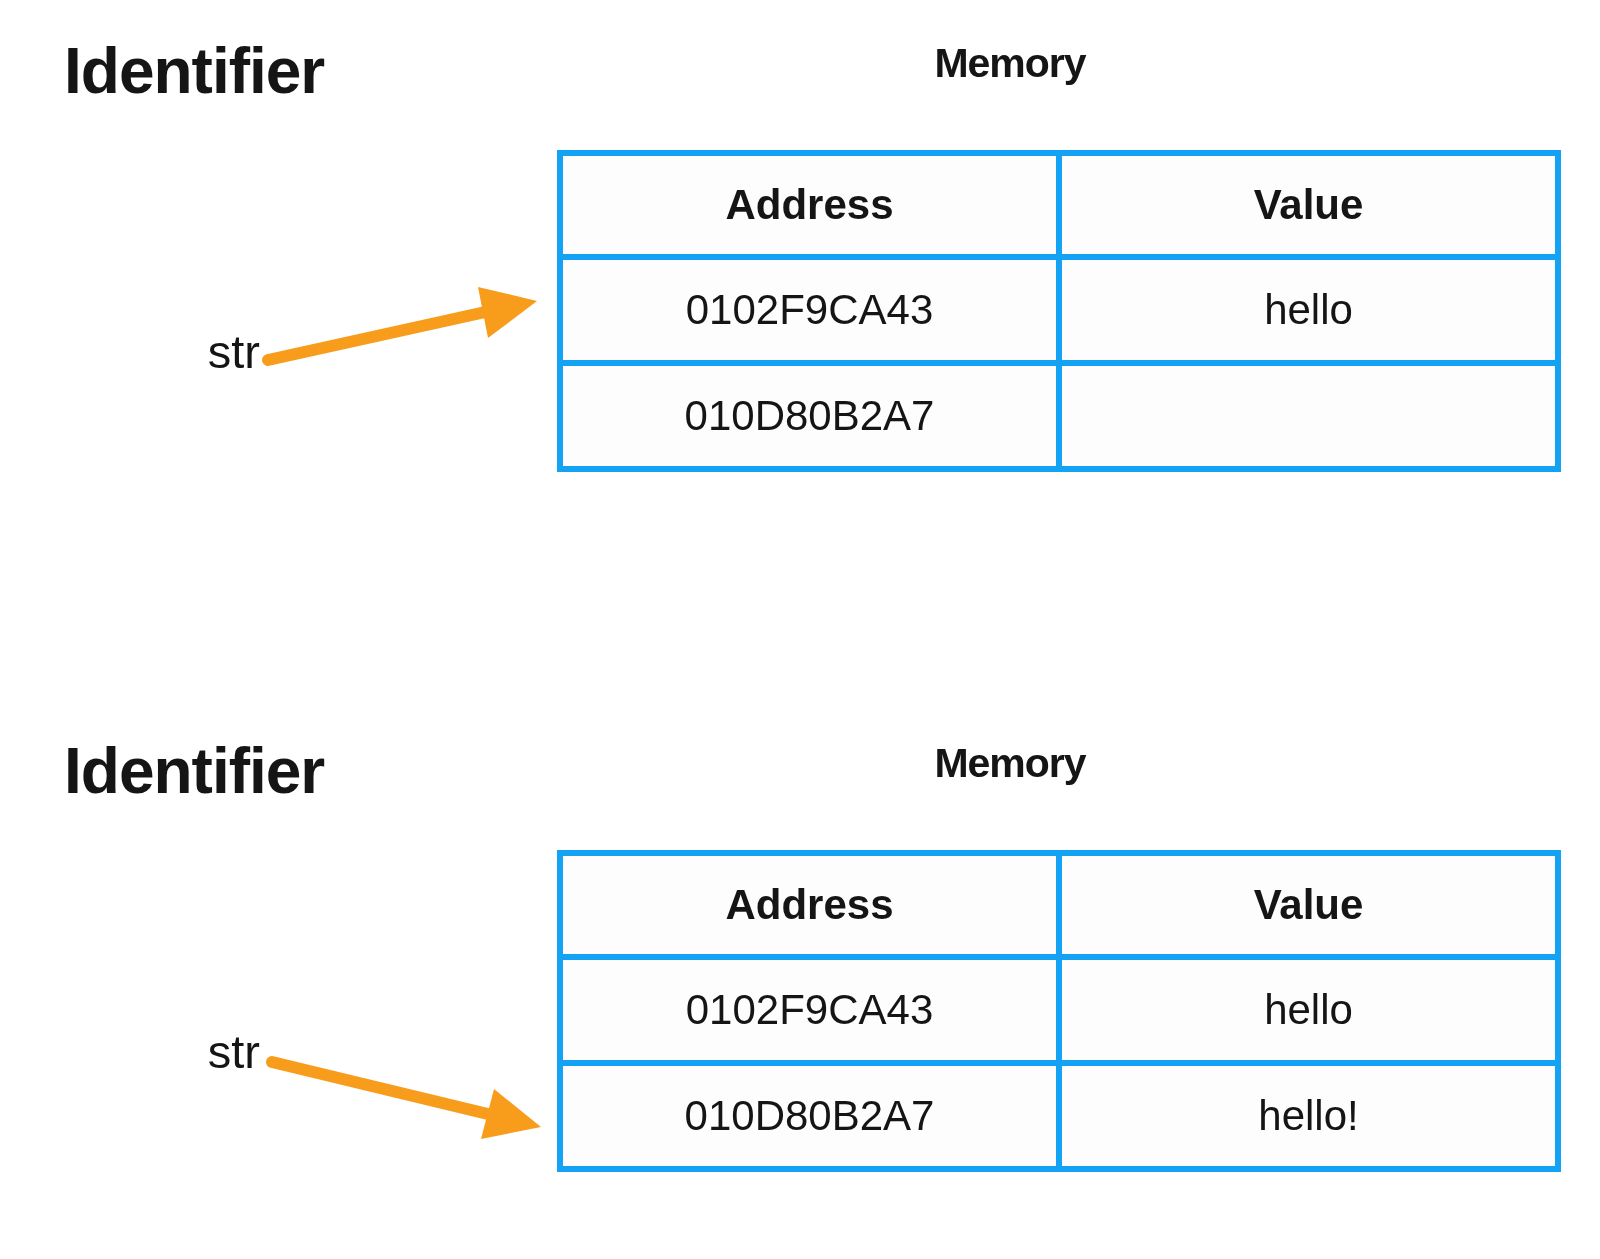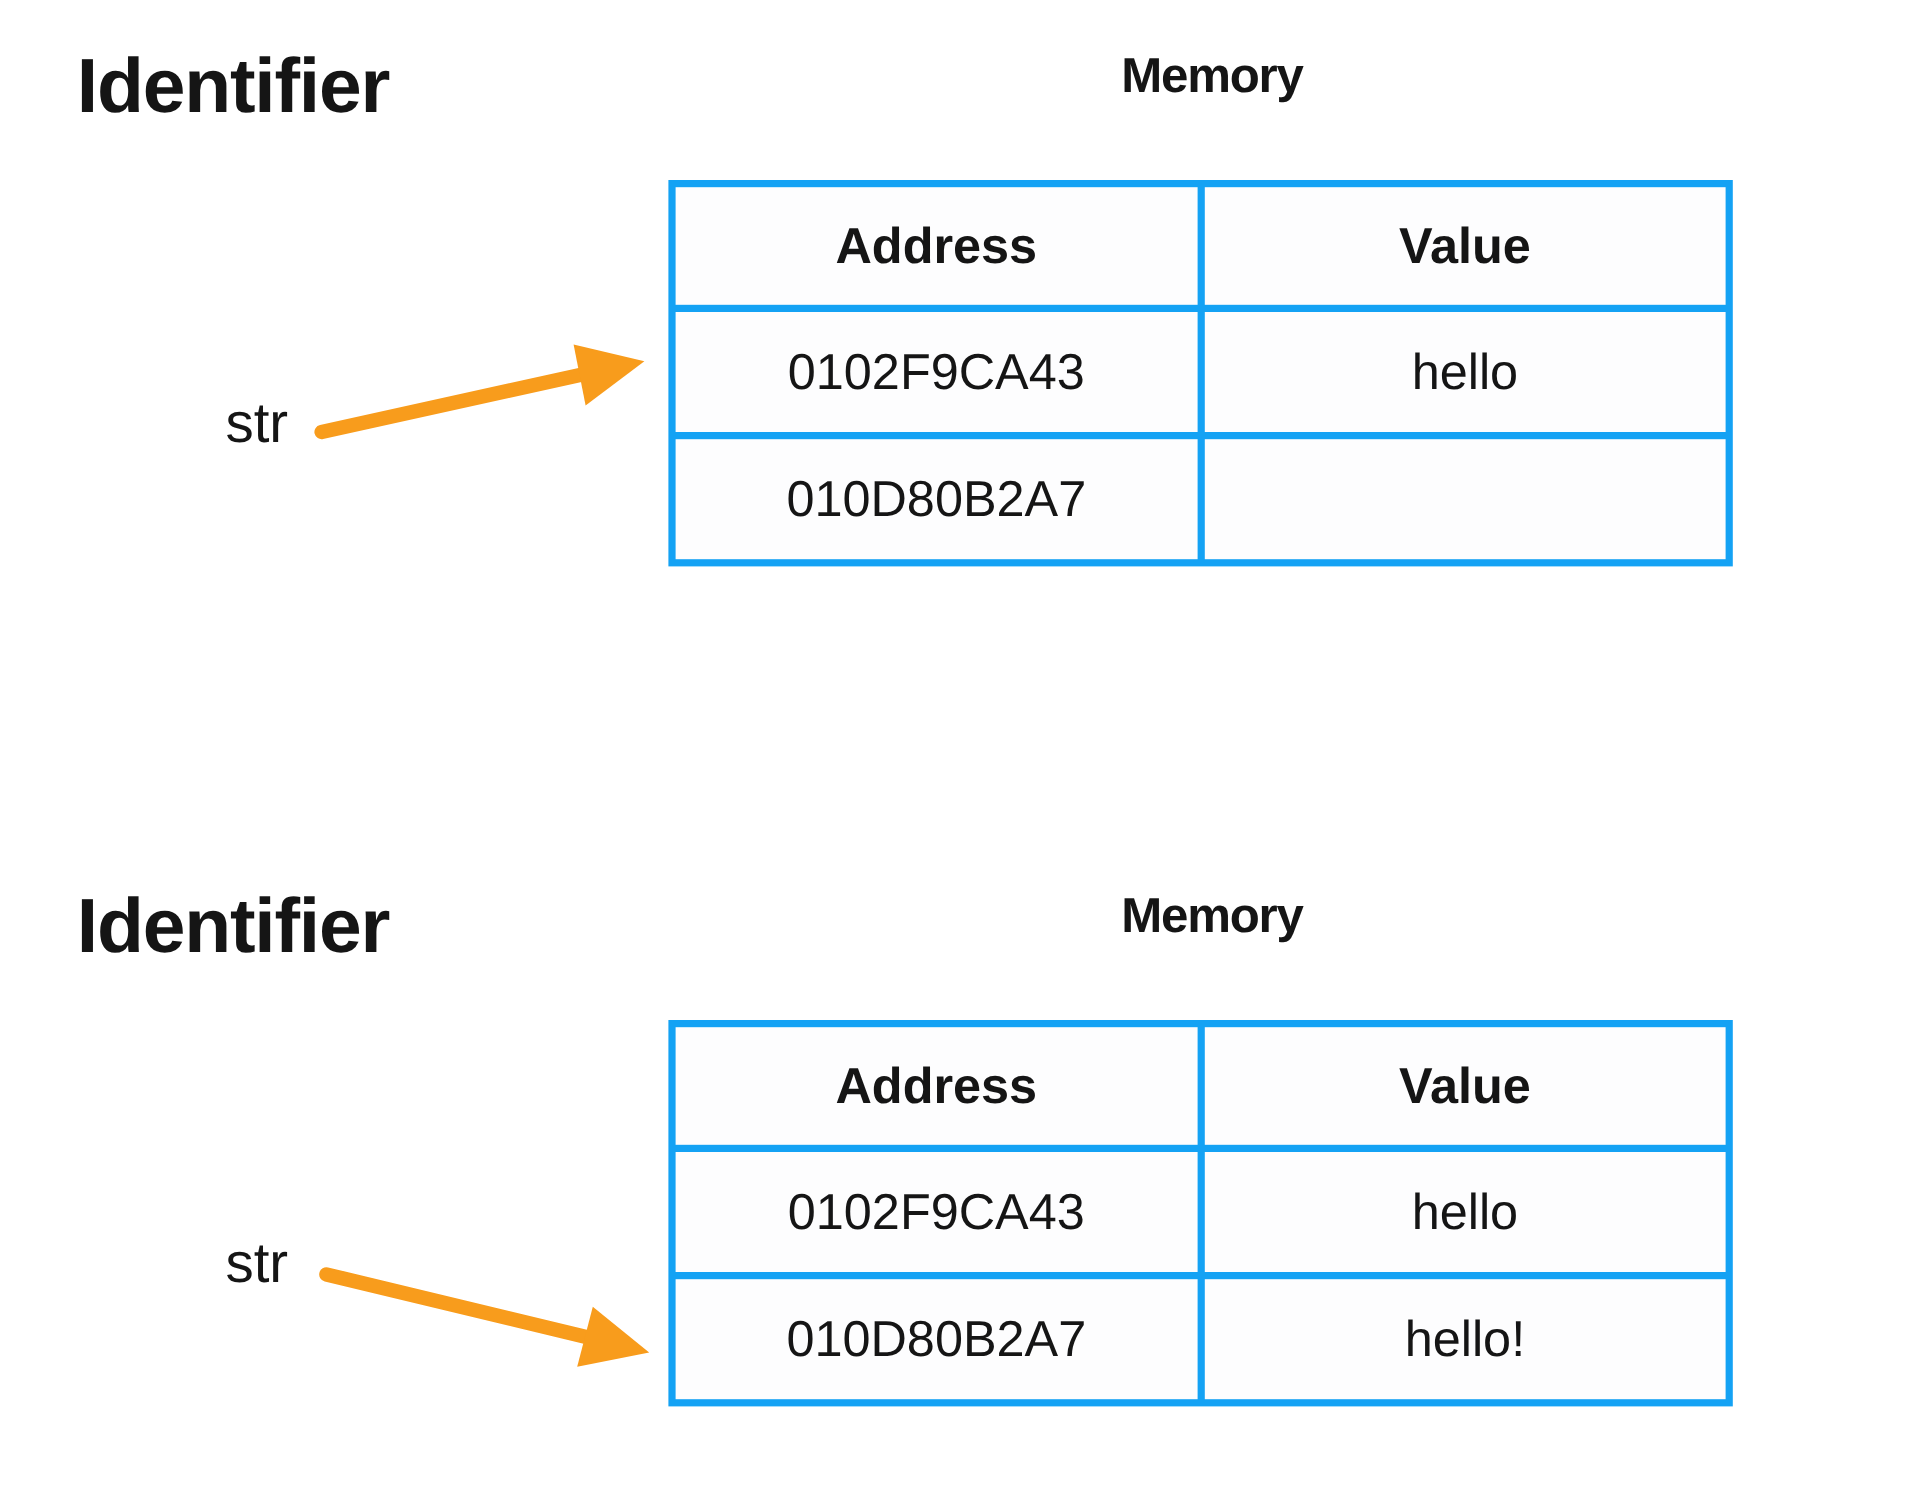--- a/index.html
+++ b/index.html
@@ -18,36 +18,36 @@
   .identifier-heading{
     position:absolute;left:64px;top:34px;
     font-size:64px;font-weight:700;letter-spacing:-1px;
   }
   .memory-heading{
     position:absolute;left:540px;top:40px;width:940px;
     text-align:center;font-size:41px;font-weight:700;letter-spacing:-1px;
   }
 
   .mem-table{
-    position:absolute;left:557px;top:150px;width:887px;
+    position:absolute;left:557px;top:150px;width:1004px;
     border-collapse:separate;border-spacing:6px;
     background:var(--c-table-border,#14A2F4);
     table-layout:fixed;
   }
   .mem-table th,.mem-table td{
     background:var(--c-cell-background,#FDFDFE);
     text-align:center;vertical-align:middle;
     padding:0;overflow:hidden;
   }
   .mem-table th{height:98px;font-size:42px;font-weight:700;}
   .mem-table td{height:100px;font-size:42px;font-weight:400;}
 
   .str-label{
     position:absolute;left:168px;top:324px;width:92px;
-    text-align:center;font-size:47px;font-weight:400;
+    text-align:right;font-size:47px;font-weight:400;
   }
 
   .arrows{
     position:absolute;left:0;top:0;width:1600px;height:1259px;
     pointer-events:none;
   }
   .arrow-shaft{
     stroke:var(--c-arrow,#F89C1C);
     stroke-width:12;stroke-linecap:round;fill:none;
   }

